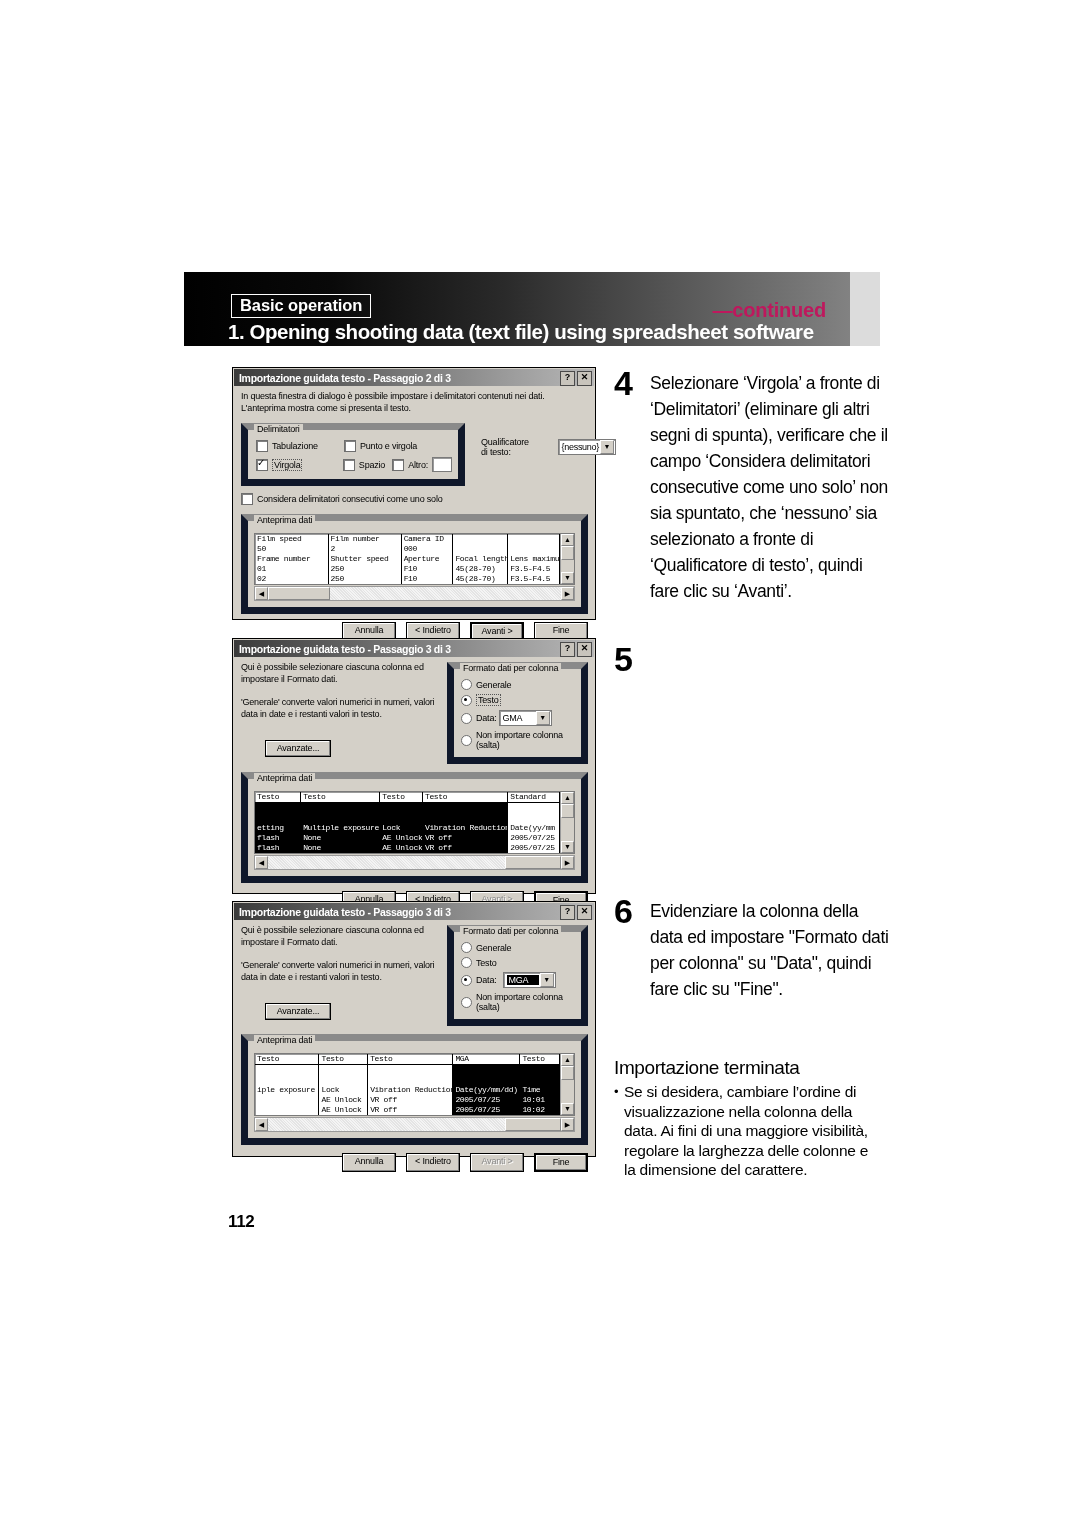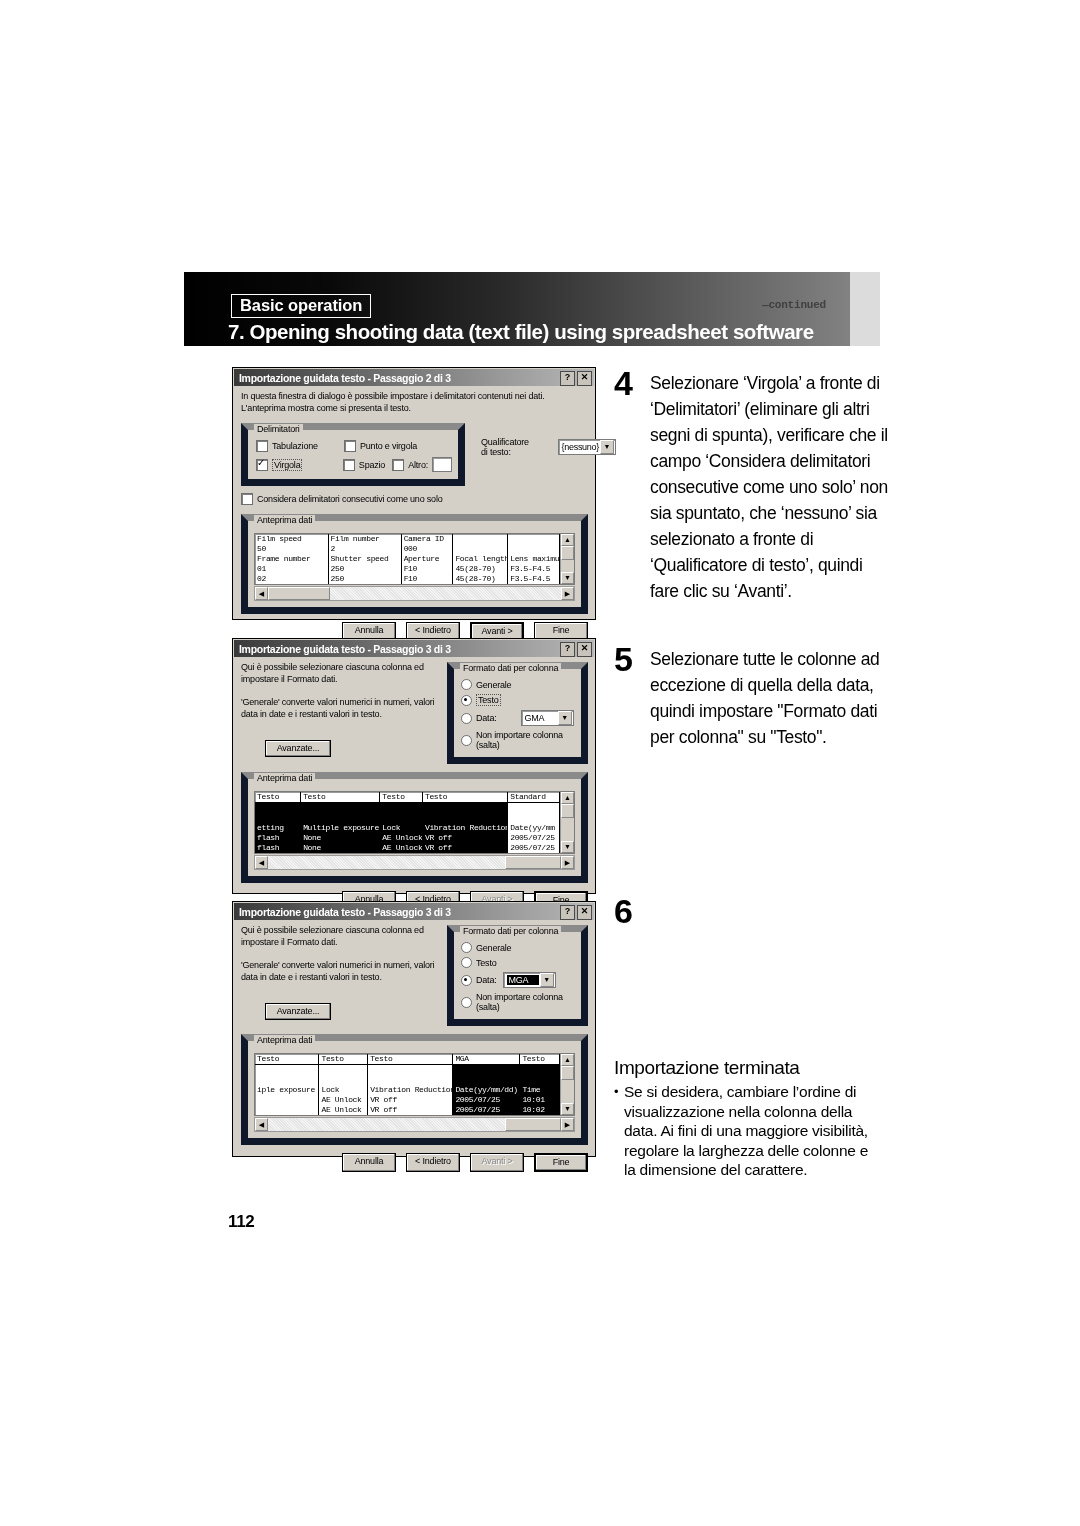--- a/index.html
+++ b/index.html
@@ -45,25 +45,24 @@
     color: #ffffff;
     font-size: 16.5px;
     font-weight: bold;
     letter-spacing: -0.1px;
     line-height: 1.05;
   }
   #banner-continued {
     position: absolute;
     right: 54px;
     top: 27px;
-    color: #404040;
-    font-size: 11px;
+    color: #be185d;
+    font-size: 20px;
     font-weight: bold;
     letter-spacing: -0.2px;
-    font-family: Liberation Mono, monospace;
   }
   #banner-title {
     position: absolute;
     left: 44px;
     top: 48px;
     color: #ffffff;
     font-size: 20.5px;
     font-weight: bold;
     letter-spacing: -0.45px;
     white-space: nowrap;
@@ -381,21 +380,21 @@
   }
 </style>
 </head>
 <body>
 
 <div id="header-banner">
   <div class="band-light"></div>
   <div class="band-dark"></div>
   <div id="banner-badge">Basic operation</div>
   <div id="banner-continued">—continued</div>
-  <div id="banner-title">7. Opening shooting data (text file) using spreadsheet software</div>
+  <div id="banner-title">1. Opening shooting data (text file) using spreadsheet software</div>
 </div>
 
 <div class="dlg" id="dialog-1" style="left:232px; top:367px; width:364px; height:253px;">
   <div class="dlg-titlebar">
     <span class="dlg-title">Importazione guidata testo - Passaggio 2 di 3</span>
     <span class="dlg-tb-btns">
       <span class="tb-btn">?</span>
       <span class="tb-btn">✕</span>
     </span>
   </div>
@@ -547,21 +546,21 @@
           <span class="radio"></span>
           <span>Generale</span>
         </div>
         <div class="radio-row">
           <span class="radio sel"></span>
           <span class="lbl-focus">Testo</span>
         </div>
         <div class="radio-row">
           <span class="radio"></span>
           <span>Data:</span>
-          <span class="combo" style="width:48px; margin-left:24px;gap:12px;">
+          <span class="combo" style="width:48px; margin-left:2px;gap:12px;">
             <span class="combo-val">GMA</span>
             <span class="combo-arrow">▼</span>
           </span>
         </div>
         <div class="radio-row" style="margin-bottom:0;">
           <span class="radio"></span>
           <span>Non importare colonna (salta)</span>
         </div>
       </div>
     </div>
@@ -773,25 +772,25 @@
   </div>
 </div>
 
 <div class="step" style="left:614px; top:370px;">
   <span class="step-num">4</span>
   <div class="step-text">Selezionare ‘Virgola’ a fronte di ‘Delimitatori’ (eliminare gli altri segni di spunta), verificare che il campo ‘Considera delimitatori consecutive come uno solo’ non sia spuntato, che ‘nessuno’ sia selezionato a fronte di ‘Qualificatore di testo’, quindi fare clic su ‘Avanti’.</div>
 </div>
 
 <div class="step" style="left:614px; top:646px;">
   <span class="step-num">5</span>
-  <div class="step-text">Selezionare tutte le colonne ad eccezione di quella della data, quindi impostare "Formato dati per colonna" su "Testo".</div>
 </div>
 
 <div class="step" style="left:614px; top:898px;">
   <span class="step-num">6</span>
+  <div class="step-text">Evidenziare la colonna della data ed impostare "Formato dati per colonna" su "Data", quindi fare clic su "Fine".</div>
 </div>
 
 <div id="finish-heading">Importazione terminata</div>
 <div id="finish-note">
   <span class="bullet">•</span>
   <span class="note-body">Se si desidera, cambiare l’ordine di visualizzazione nella colonna della data. Ai fini di una maggiore visibilità, regolare la larghezza delle colonne e la dimensione del carattere.</span>
 </div>
 
 <div id="page-number">112</div>
 

